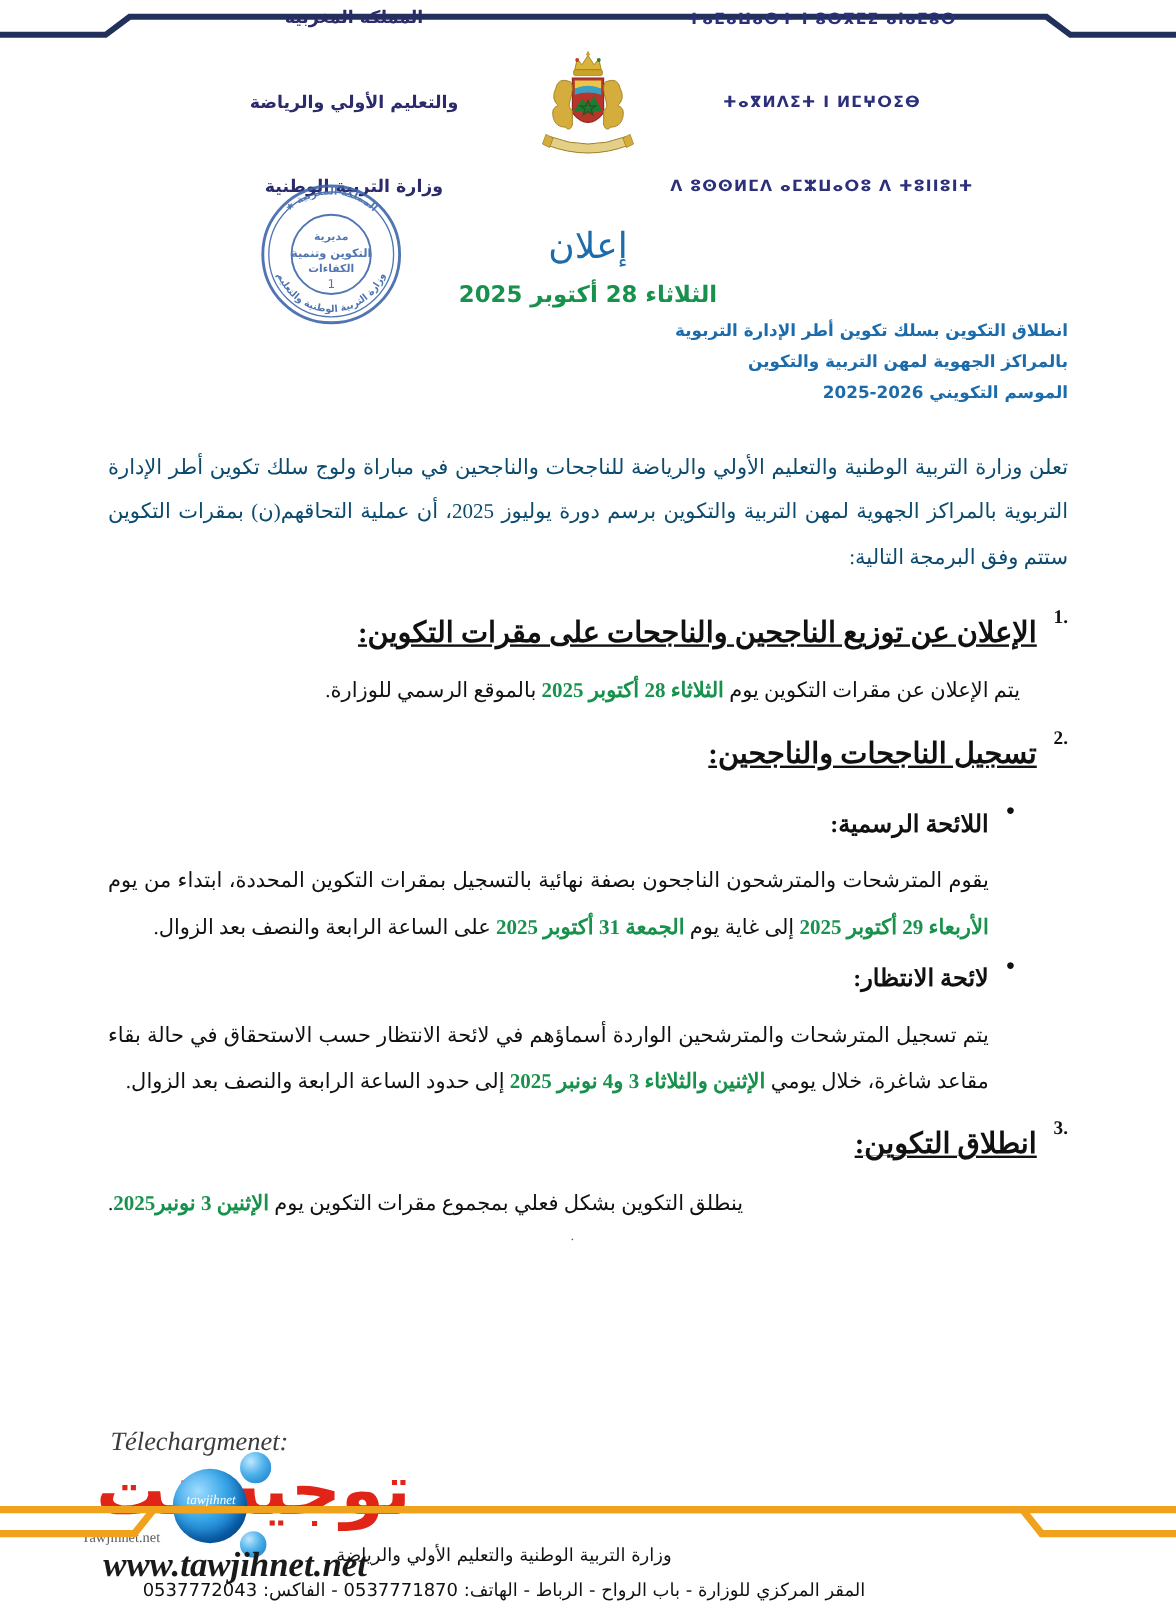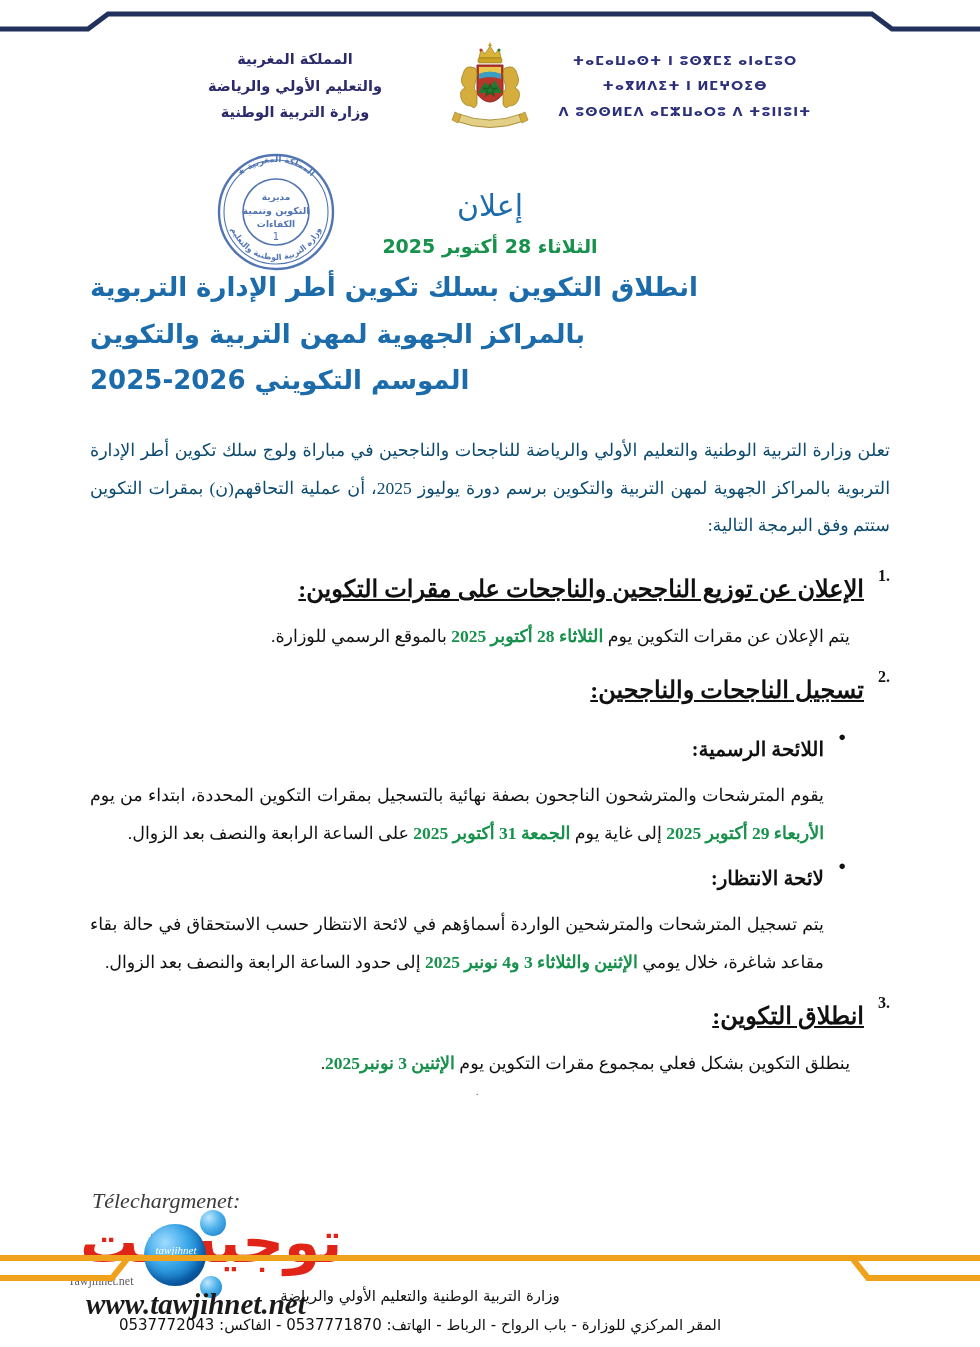--- a/index.html
+++ b/index.html
@@ -45,20 +45,21 @@
     flex-direction: row;
     align-items: center;
     justify-content: center;
     gap: 0px;
   }
   .lh-side {
     width: 300px;
     display: flex;
     flex-direction: column;
     justify-content: center;
+    gap: 44px;
   }
   .lh-tifinagh {
     text-align: center;
     color: #2c2f7a;
     font-family: "DejaVu Sans", sans-serif;
     font-size: 13px;
     font-weight: bold;
     letter-spacing: 1px;
     line-height: 1.95;
     direction: ltr;
@@ -110,23 +111,23 @@
   .doc-subtitle-green {
     text-align: center;
     color: #17914b;
     font-size: 19px;
     font-weight: bold;
     line-height: 1.6;
     margin: 6px 0 4px 0;
     font-family: "DejaVu Sans", sans-serif;
   }
   .doc-heading-blue {
-    text-align: left;
+    text-align: right;
     color: #1c6cab;
-    font-size: 26px;
+    font-size: 14px;
     font-weight: bold;
     line-height: 1.7;
     margin: 2px 0;
     font-family: "DejaVu Sans", sans-serif;
   }
 
   .intro {
     margin-top: 30px;
     font-size: 17.5px;
     line-height: 2.15;
@@ -429,21 +430,21 @@
         <li>
           <div class="sub-head">لائحة الانتظار:</div>
           <div class="sub-body"><span>يتم تسجيل المترشحات والمترشحين الواردة أسماؤهم في لائحة الانتظار حسب الاستحقاق في حالة بقاء مقاعد شاغرة، خلال يومي </span><span class="g">الإثنين والثلاثاء 3 و4 نونبر 2025</span><span> إلى حدود الساعة الرابعة والنصف بعد الزوال.</span></div>
         </li>
 
       </ul>
     </li>
 
     <li>
       <div class="item-head">انطلاق التكوين:</div>
-      <div class="item-body centerish" style="text-align:right"><span>ينطلق التكوين بشكل فعلي بمجموع مقرات التكوين يوم </span><span class="g">الإثنين 3 نونبر2025</span><span>.</span></div>
+      <div class="item-body centerish" style="text-align:left"><span>ينطلق التكوين بشكل فعلي بمجموع مقرات التكوين يوم </span><span class="g">الإثنين 3 نونبر2025</span><span>.</span></div>
       <div class="tiny-dot">.</div>
     </li>
 
   </ol>
 </div>
 
 <div class="wm">
   <div class="wm-label">Télechargmenet:</div>
   <div class="wm-ar">توجيه نت</div>
   <div class="wm-bub1"></div>

